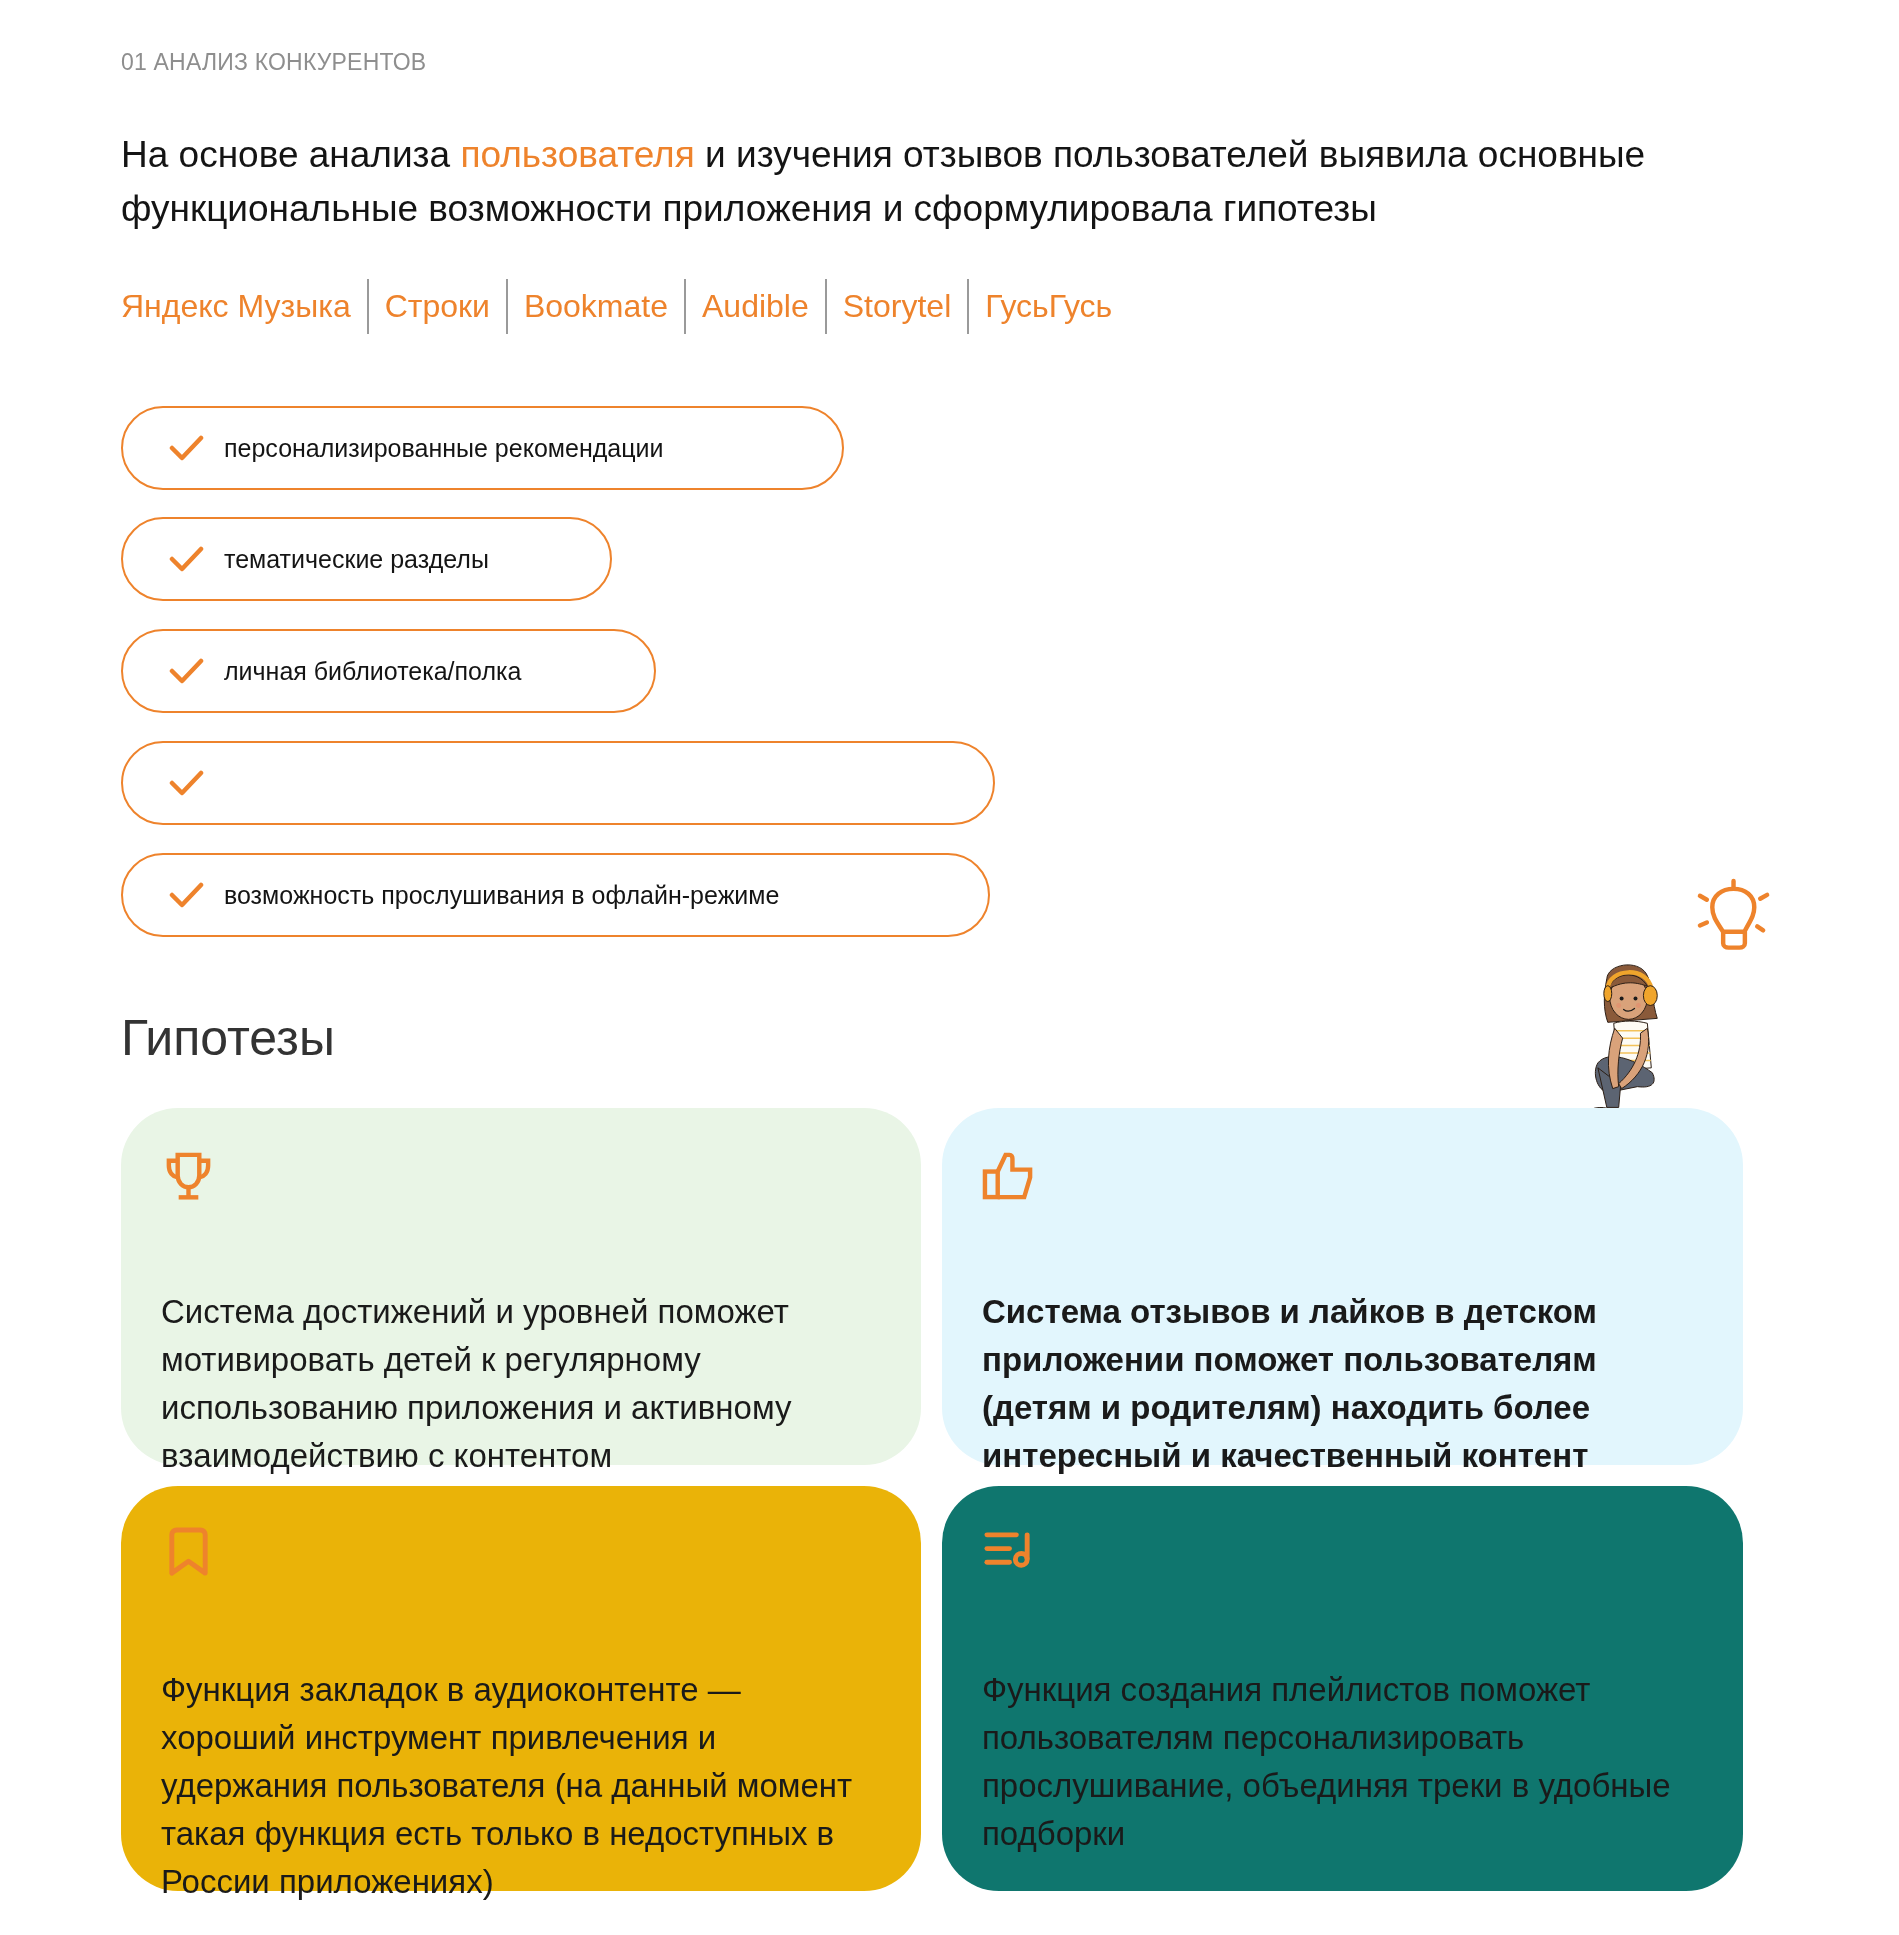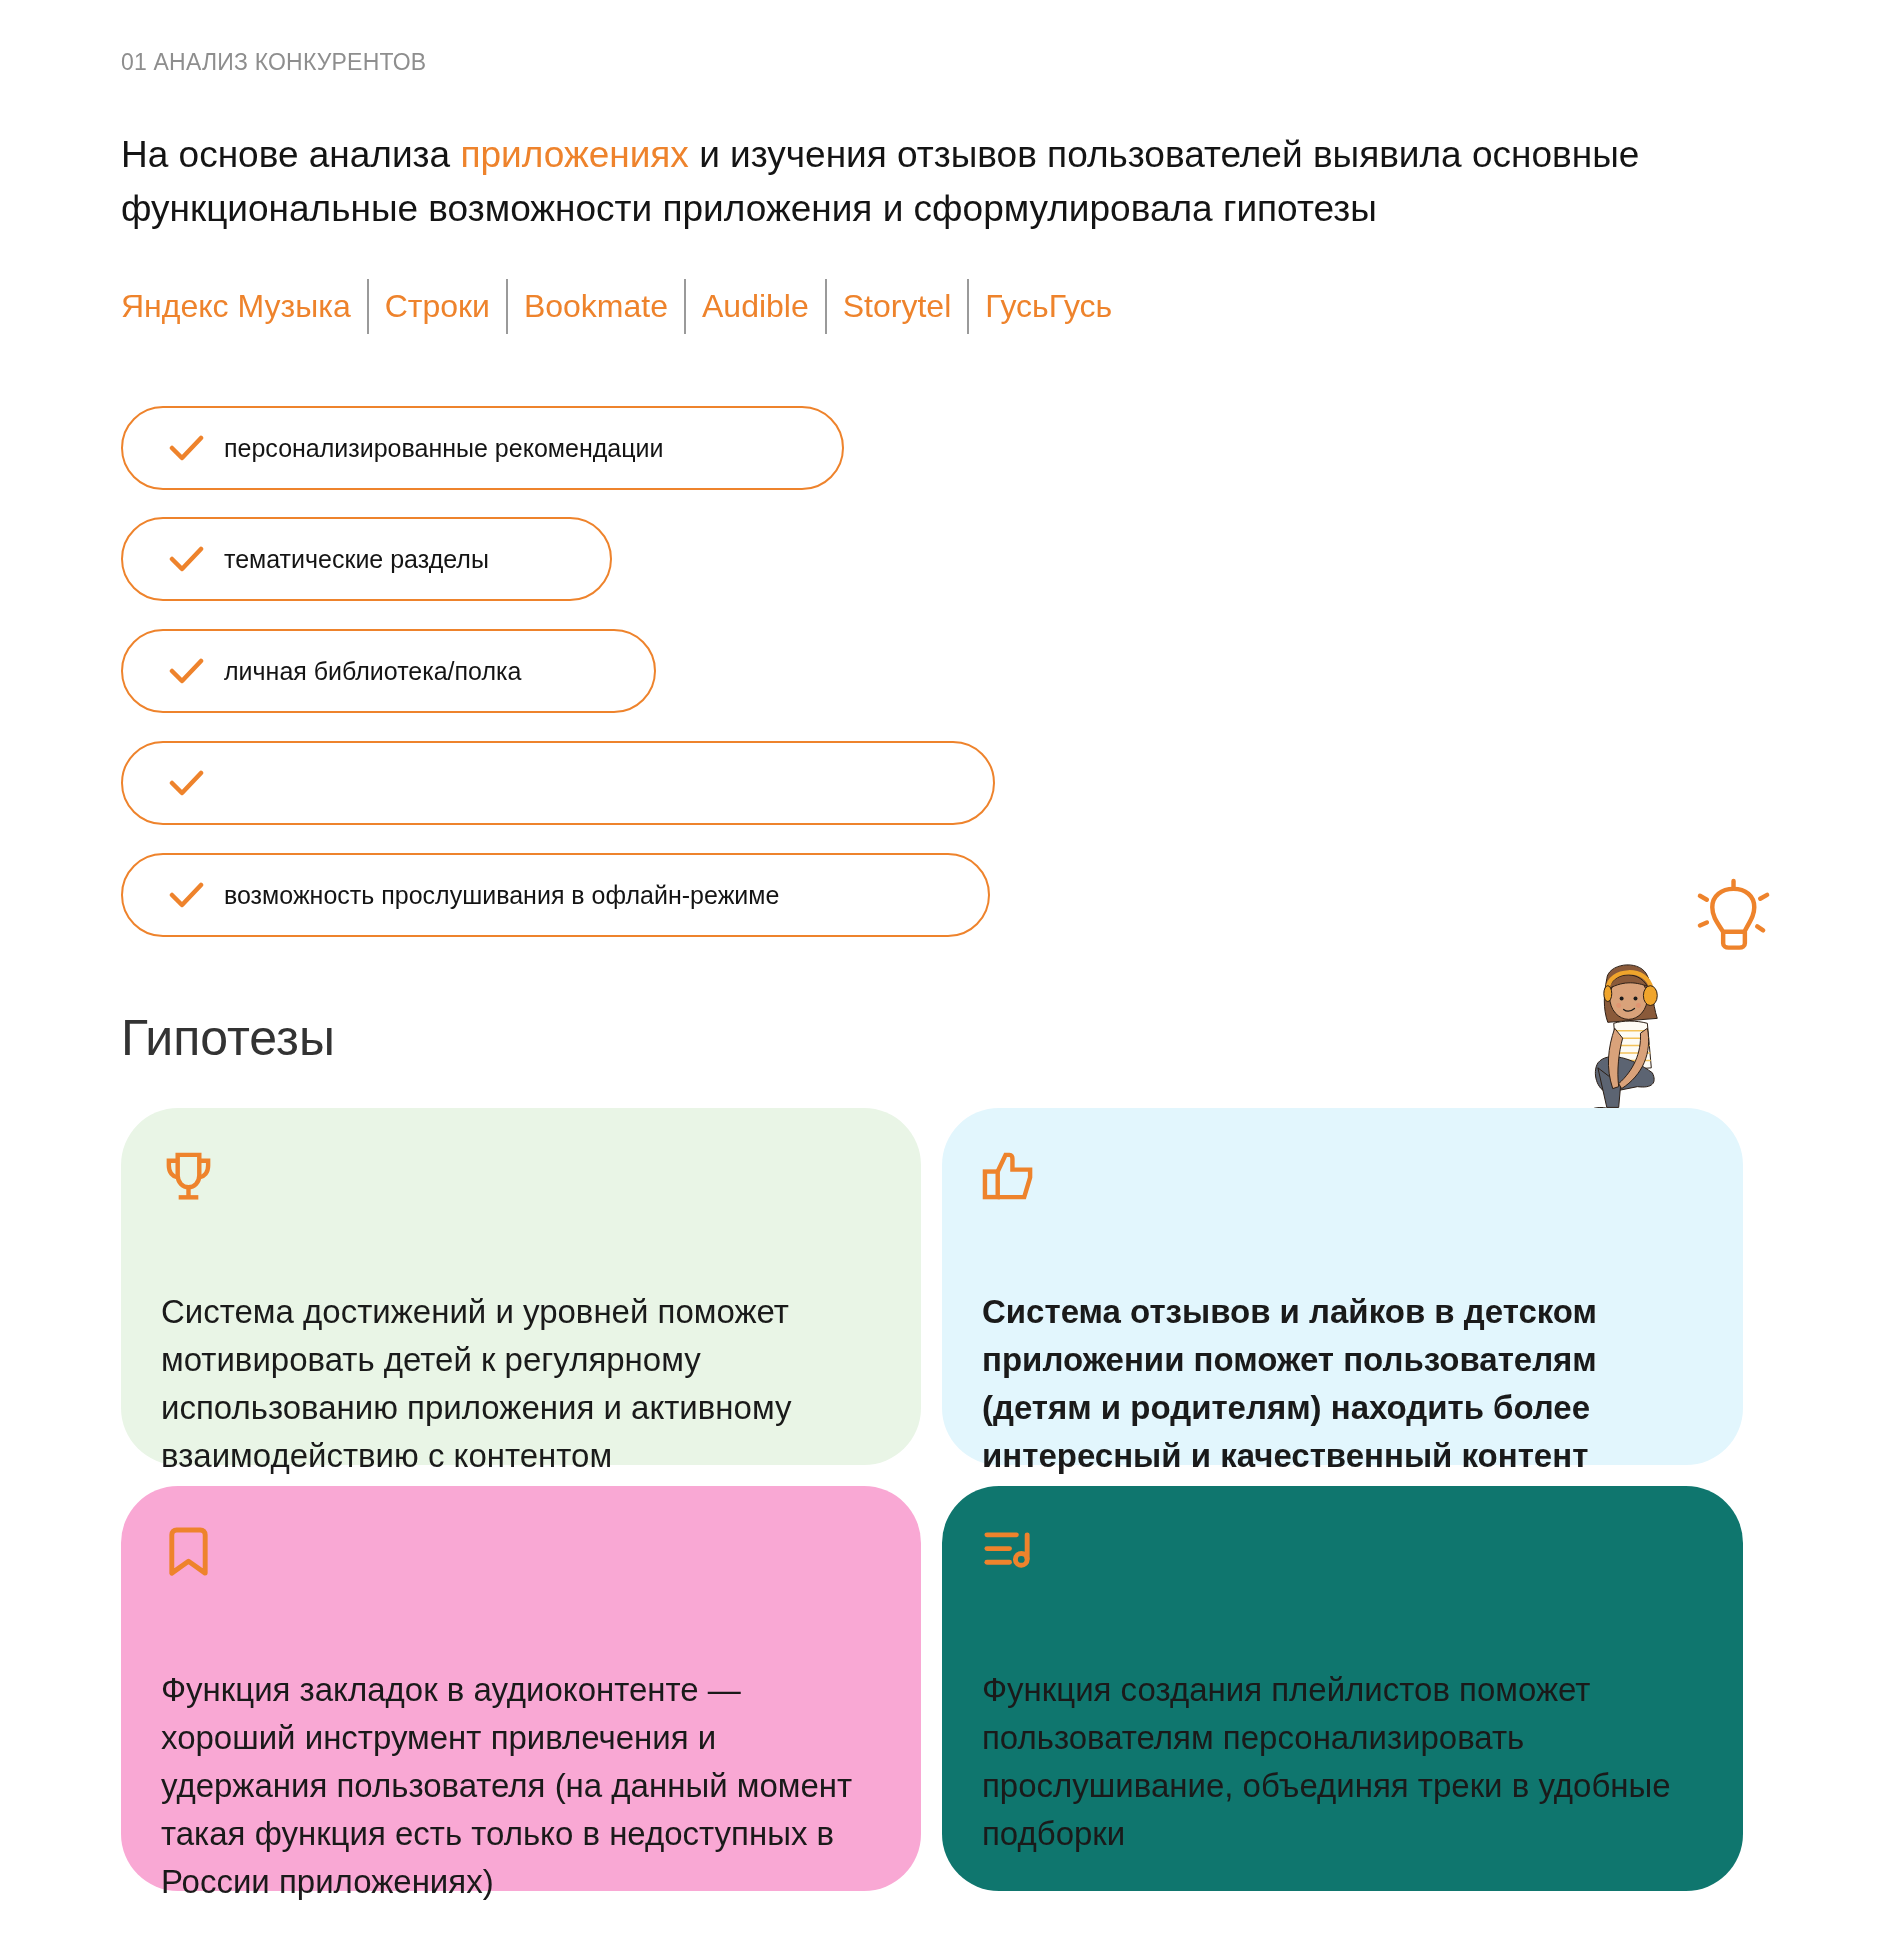--- a/index.html
+++ b/index.html
@@ -16,31 +16,31 @@
   .pill { left: 121px; height: 84px; border: 2.5px solid #ee832c; border-radius: 45px; box-sizing: border-box;
           display: flex; align-items: center; padding-left: 45px; background: #fff; }
   .pill .check { width: 36px; height: 30px; margin-right: 20px; }
   .pill .pill-text { font-size: 25px; color: #141414; white-space: nowrap; }
   .hyp-title { left: 121px; top: 1009px; font-size: 50px; color: #333333; }
   .card { border-radius: 57px; box-sizing: border-box; padding: 40px 40px 18px 40px; }
   .card .card-icon { width: 54px; height: 54px; }
   .card .card-text { margin-top: 84px; font-size: 33px; line-height: 48px; color: #1a1a1a; }
   .card-green { left: 121px; top: 1108px; width: 800px; height: 357px; background: #e9f5e6; }
   .card-blue { left: 942px; top: 1108px; width: 801px; height: 357px; background: #e2f6fd; font-weight: bold; }
-  .card-yellow { left: 121px; top: 1486px; width: 800px; height: 405px; background: #f9a8d4; }
+  .card-yellow { left: 121px; top: 1486px; width: 800px; height: 405px; background: #eab308; }
   .card-lavender { left: 942px; top: 1486px; width: 801px; height: 405px; background: #0f766e; }
   .bulb { left: 1696px; top: 875px; width: 79px; height: 89px; }
   .girl { left: 1578px; top: 959px; width: 114px; height: 188px; }
 </style>
 </head>
 <body>
 
 <div class="abs section-label">01 АНАЛИЗ КОНКУРЕНТОВ</div>
 
-<div class="abs intro"><span>На основе анализа </span><span class="accent">приложениях</span><span> и изучения отзывов пользователей выявила основные функциональные возможности приложения и сформулировала гипотезы</span></div>
+<div class="abs intro"><span>На основе анализа </span><span class="accent">пользователя</span><span> и изучения отзывов пользователей выявила основные функциональные возможности приложения и сформулировала гипотезы</span></div>
 
 <div class="abs competitors">
   <span class="competitor">Яндекс Музыка</span>
   <span class="comp-sep"></span>
   <span class="competitor">Строки</span>
   <span class="comp-sep"></span>
   <span class="competitor">Bookmate</span>
   <span class="comp-sep"></span>
   <span class="competitor">Audible</span>
   <span class="comp-sep"></span>

